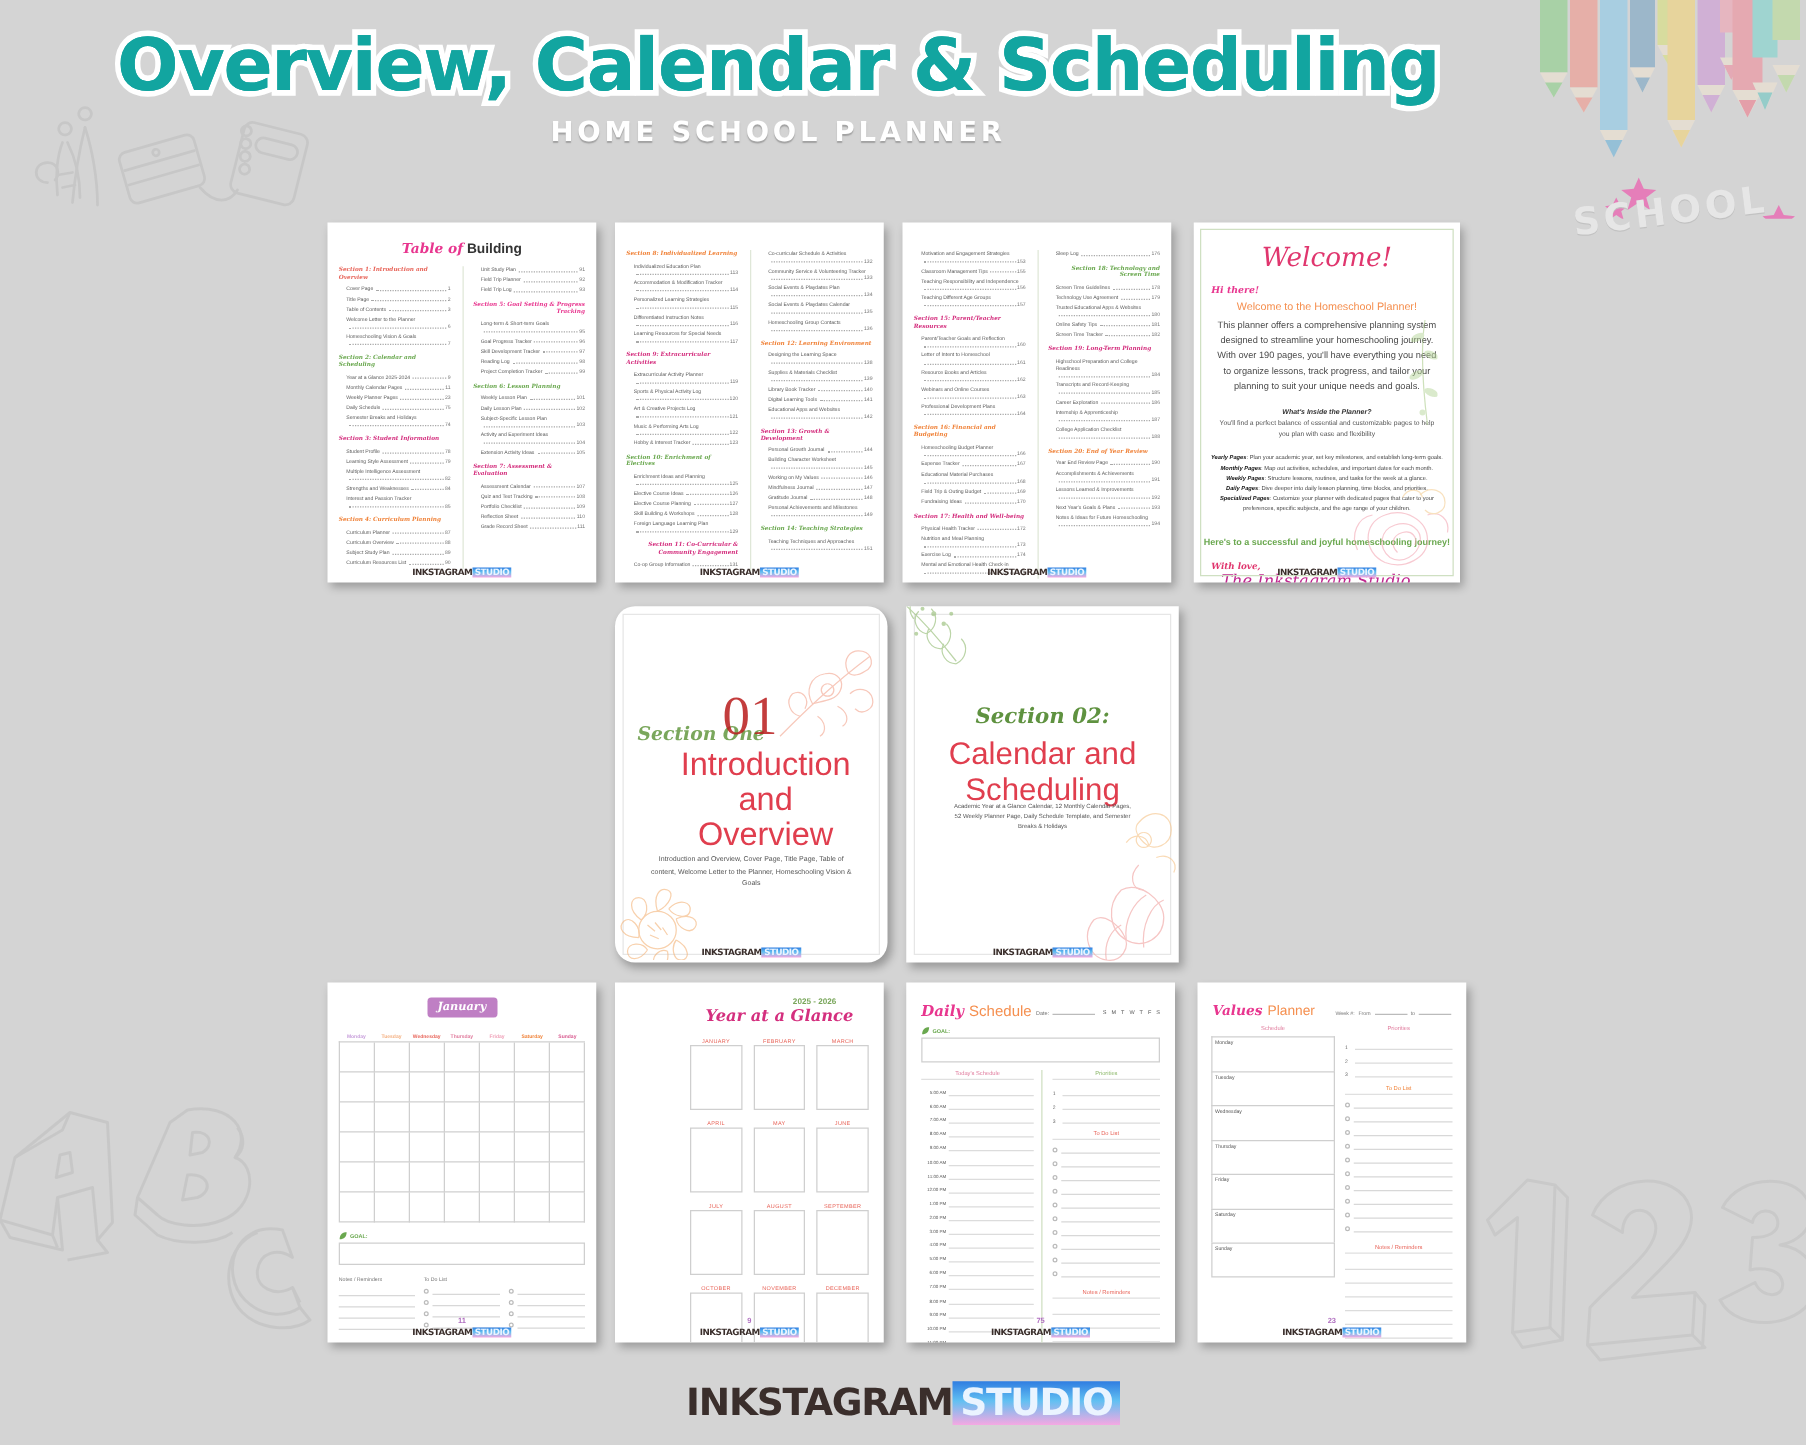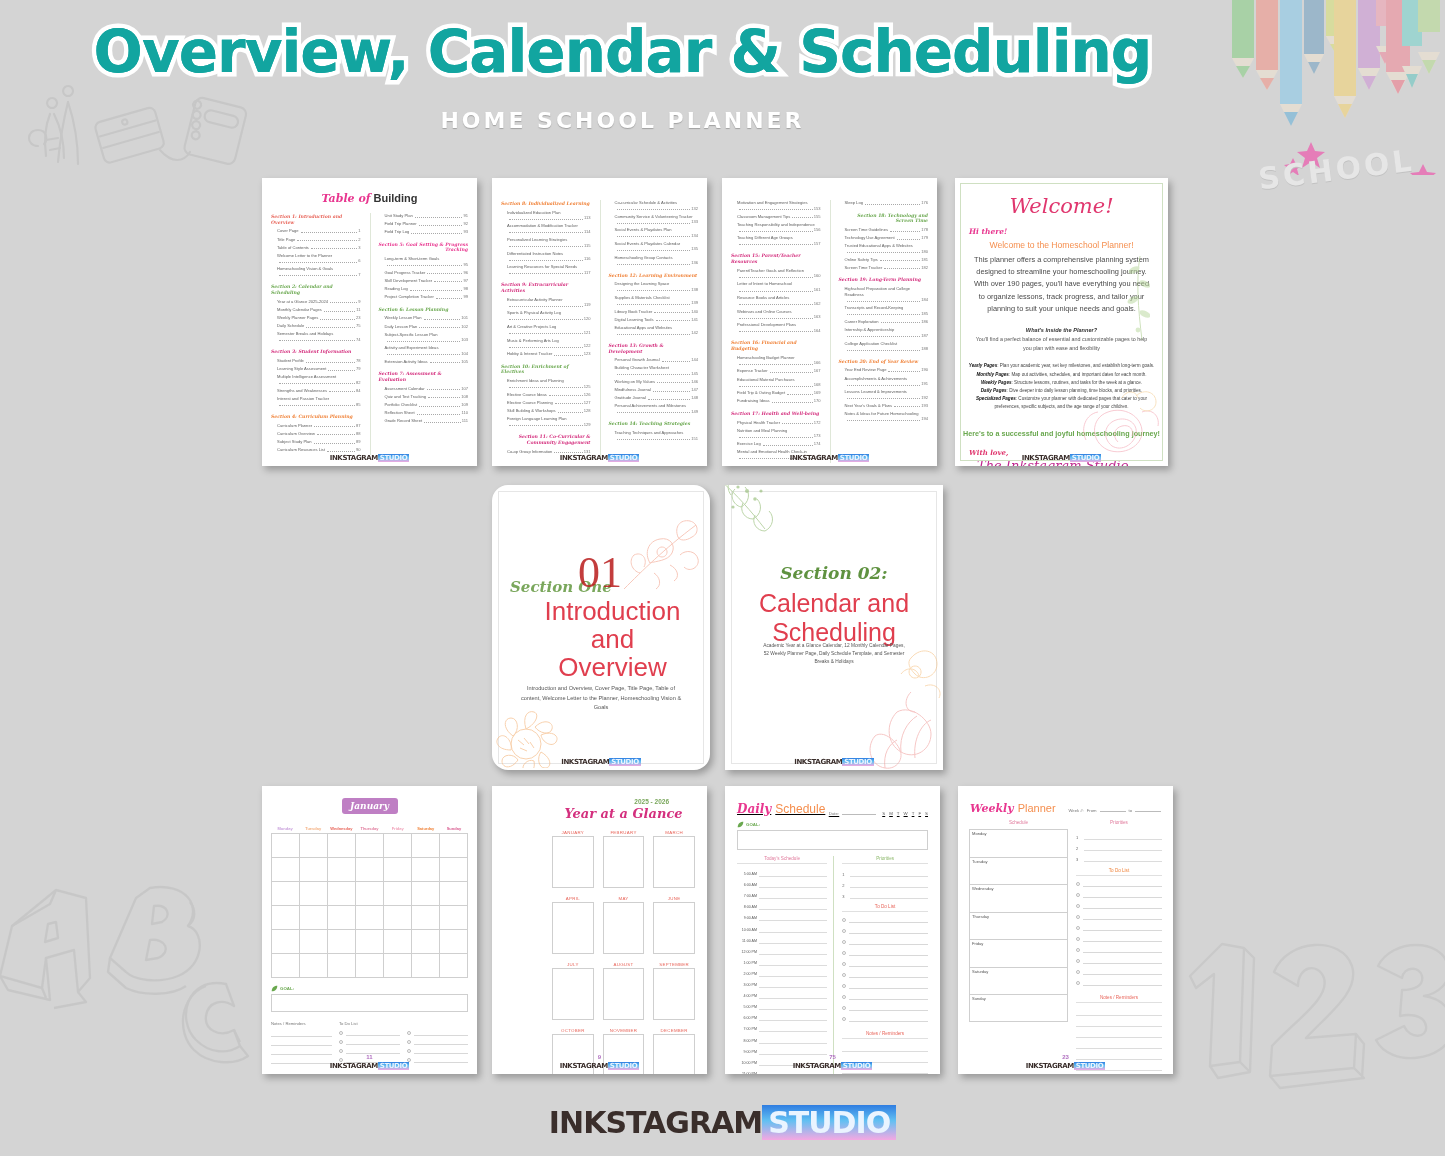--- a/index.html
+++ b/index.html
@@ -32,21 +32,21 @@
     -webkit-text-stroke: 9px #ffffff; paint-order: stroke fill;
     text-shadow: 0 0 0 #fff;
   }
   #main-title-wrap { position: relative; height: 76px; }
   #main-title-under {
     position: absolute; inset: 0;
     font-family: "DejaVu Sans", sans-serif; font-weight: bold;
     font-size: 58px; color: #12a5a0; letter-spacing: -1px;
   }
   #sub-title {
-    margin-top: 14px;
+    margin-top: 0;
     font-family: "DejaVu Sans", sans-serif; font-weight: bold;
     font-size: 22px; letter-spacing: 3px; color: #ffffff;
     text-shadow: 0 1px 1px rgba(120,120,120,.55);
   }
 
   
   .page {
     position: absolute; background: #fff;
     box-shadow: 3px 4px 7px rgba(0,0,0,.28);
     overflow: hidden;
@@ -172,21 +172,21 @@
     position: absolute; right: 38px; top: -6px;
     font-size: 6.5px; font-weight: bold; color: #7aa75c;
   }
   .yag-grid { display: grid; grid-template-columns: 1fr 1fr 1fr; gap: 8px 9px;
               margin: 8px 12px 0; }
   .yag-cell { }
   .yag-m { text-align: center; font-size: 4.4px; color: #e8655a; letter-spacing: .3px; margin-bottom: 1px; }
   .yag-box { height: 52px; border: 1px solid #cfcfcf; }
 
   
-  .ds-head { display: flex; align-items: flex-end; margin: 16px 12px 0; text-decoration: underline; }
+  .ds-head { display: flex; align-items: center; margin: 16px 12px 0; }
   .ds-t1 { font-family: "DejaVu Serif", serif; font-style: italic; font-weight: bold;
            font-size: 12px; color: #e8368f; }
   .ds-t2 { font-size: 12px; color: #f58f4f; margin-left: 4px; }
   .ds-date { margin-left: auto; display: flex; align-items: baseline; gap: 3px; font-size: 4.4px; color: #777; }
   .ds-date .dl { width: 34px; border-bottom: .7px solid #bbb; height: 6px; }
   .ds-dow { display: flex; gap: 4px; margin-left: 6px; font-size: 4.4px; color: #555; }
   .ds-cols { display: flex; margin: 6px 12px 0; gap: 8px; }
   .ds-left { flex: 1.05; border-right: 1.2px solid #cfe0c2; padding-right: 6px; }
   .ds-right { flex: 1; }
   .col-h { text-align: center; font-size: 4.6px; border-bottom: 1px solid #e0e0e0; padding-bottom: 2px; margin-bottom: 2px; }
@@ -1357,21 +1357,21 @@
       </div>
     </div>
     <div class="pnum">75</div>
     <div class="brand">
       <span class="bk">INKSTAGRAM</span><span class="bs">STUDIO</span>
     </div>
   </div>
 
   <div class="page" id="pg-weekly" style="left:958px; top:786px; width:215px; height:288px;">
     <div class="wp-head">
-      <span class="wp-t1">Weekly</span>
+      <span class="wp-t1">Values</span>
       <span class="wp-t2">Planner</span>
       <span class="wp-meta">
         <span>Week #:</span>
         <span>From</span>
         <span class="dl"></span>
         <span>to</span>
         <span class="dl"></span>
       </span>
     </div>
     <div class="wp-cols">

